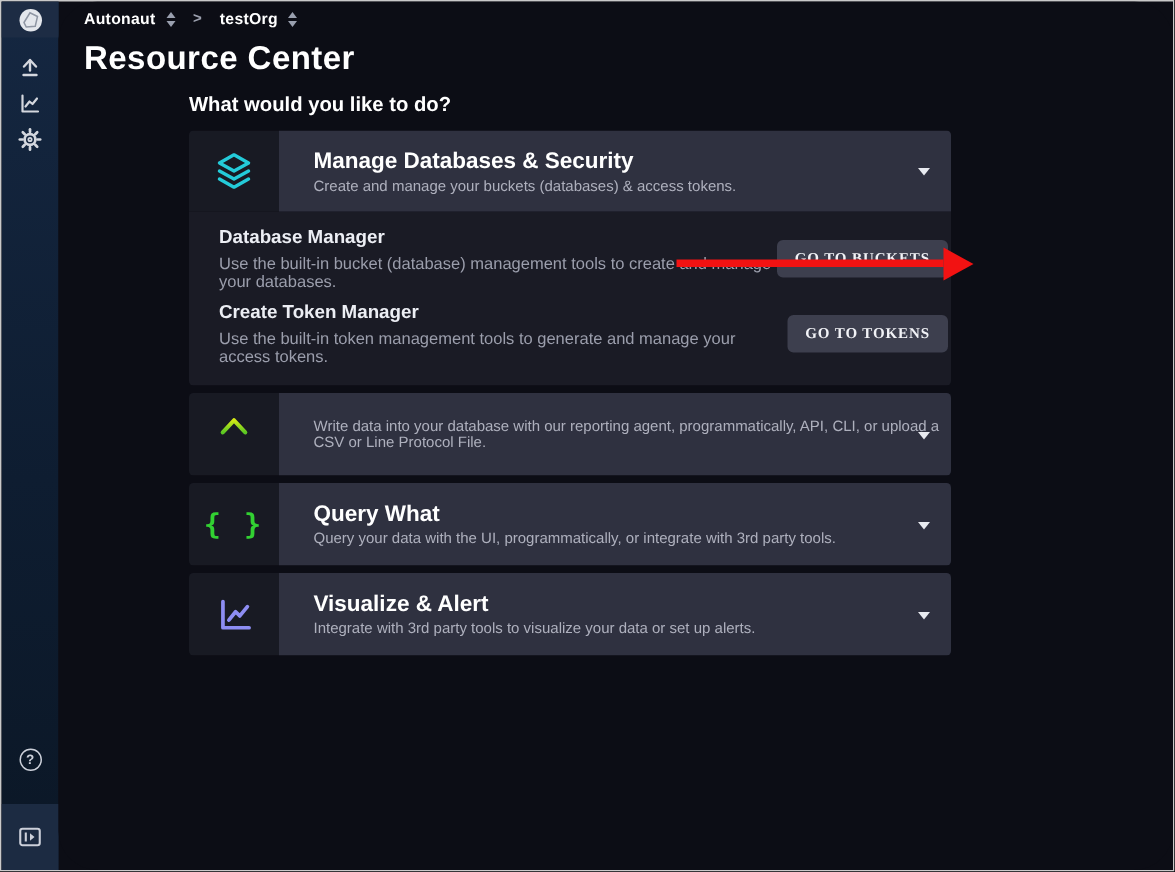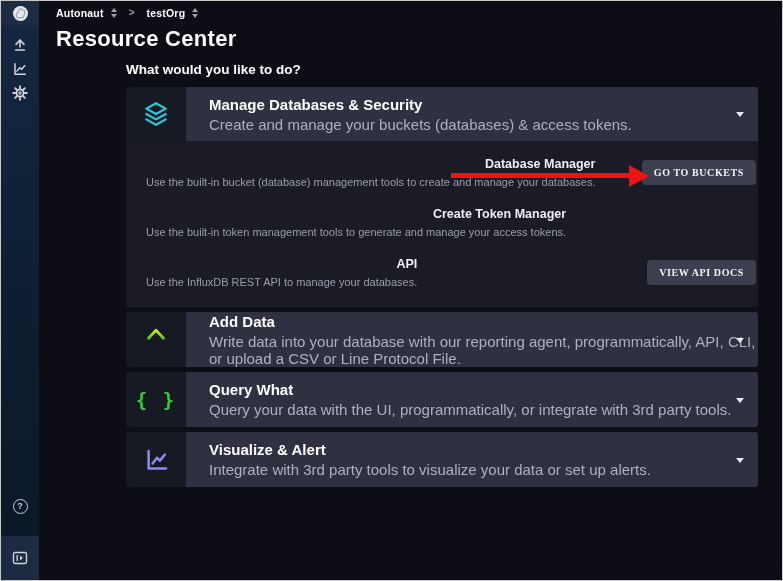--- a/index.html
+++ b/index.html
@@ -48,48 +48,48 @@
   .crumb { color:#ffffff; font-size:10.5px; font-weight:bold; letter-spacing:.2px; cursor:pointer; }
   .caret-sort { display:inline-flex; flex-direction:column; margin:0 12px 0 7px; cursor:pointer; }
   .caret-sort b { width:0; height:0; border-left:3.5px solid transparent; border-right:3.5px solid transparent; }
   .caret-up { border-bottom:4px solid #9aa0af; margin-bottom:2px; }
   .caret-dn { border-top:4px solid #9aa0af; }
   .crumb-sep { color:#9ca0ae; font-size:10px; font-weight:bold; margin-right:12px; }
   .page-title {
     margin:2px 0 0 17px; color:#ffffff;
     font-size:22px; font-weight:bold; letter-spacing:.3px;
   }
-  .content { margin:10px 0 0 87px; width:632px; }
+  .content { margin:10px 0 0 87px; width:508px; }
   .prompt { color:#ffffff; font-size:13.5px; font-weight:bold; margin-bottom:10px; }
   
   .panel { margin-bottom:5px; border-radius:3px; overflow:hidden; }
   .panel-header { display:flex; height:54px; cursor:pointer;justify-content:center; }
   .panel.small .panel-header { height:55px; }
   .icon-cell {
     width:60px; flex:0 0 60px; background:#181a23;
     display:flex; align-items:center; justify-content:center;
   }
   .head-body {
     flex:1; background:#2f3140; position:relative;
     display:flex; flex-direction:column; justify-content:center; padding-left:23px;
   }
   .head-title { color:#ffffff; font-size:15px; font-weight:bold; margin-bottom:3px; }
-  .head-desc { color:#aeb0bd; font-size:15px; }
+  .head-desc { color:#aeb0bd; font-size:10px; }
   .chevron {
     position:absolute; right:14px; top:50%; margin-top:-2px;
     width:0; height:0;
     border-left:4px solid transparent; border-right:4px solid transparent;
     border-top:5px solid #e8eaf0;
   }
   .expanded { background:#1a1b25; padding:6px 2px 10px 20px; }
   .exp-row {
     height:50px; display:flex; align-items:center; justify-content:space-between;
   }
   .row-text { display:flex; flex-direction:column; }
-  .row-title { color:#eceef4; font-size:12.5px; font-weight:bold; margin-bottom:5px;text-align:right; }
+  .row-title { color:#eceef4; font-size:12.5px; font-weight:bold; margin-bottom:5px; }
   .row-desc { color:#9b9eac; font-size:11px; }
   .btn {
     background:#3d3f4e; color:#f2f3f7; border:none; border-radius:4px;
     font-family:Liberation Serif, serif;
     font-size:10px; font-weight:bold; letter-spacing:.6px;
     padding:7px 12px; white-space:nowrap; cursor:pointer;
   }
   .braces {
     font-family:"DejaVu Sans Mono", monospace;
     font-size:19px; font-weight:bold; letter-spacing:2px;
@@ -202,29 +202,23 @@
               <span class="row-desc">Use the built-in bucket (database) management tools to create and manage your databases.</span>
             </div>
             <button class="btn">GO TO BUCKETS</button>
           </div>
 
           <div class="exp-row">
             <div class="row-text">
               <span class="row-title">Create Token Manager</span>
               <span class="row-desc">Use the built-in token management tools to generate and manage your access tokens.</span>
             </div>
-          </div>
-
-          <div class="exp-row">
-            <div class="row-text">
-              <span class="row-title">API</span>
-              <span class="row-desc">Use the InfluxDB REST API to manage your databases.</span>
-            </div>
-            <button class="btn">VIEW API DOCS</button>
-          </div>
+            <button class="btn">GO TO TOKENS</button>
+          </div>
+
 
 
         </div>
       </div>
 
       <div class="panel small">
         <div class="panel-header">
           <div class="icon-cell">
             <svg width="30" height="30" viewBox="0 0 26 26" fill="none" stroke-linecap="round" stroke-linejoin="round">
               <defs>
@@ -234,21 +228,20 @@
                 </linearGradient>
               </defs>
               <g stroke="url(#limeGrad)" stroke-width="2.4">
                 <path d="M6.5 11.5 L13 4.5 L19.5 11.5"></path>
                 <path d="M13 5 V16"></path>
                 <path d="M6.5 20.5 H19.5"></path>
               </g>
             </svg>
           </div>
           <div class="head-body">
-            <div class="head-title">Add Data</div>
             <div class="head-desc">Write data into your database with our reporting agent, programmatically, API, CLI, or upload a CSV or Line Protocol File.</div>
             <span class="chevron"></span>
           </div>
         </div>
       </div>
 
       <div class="panel small">
         <div class="panel-header">
           <div class="icon-cell">
             <span class="braces" style="color:#32D132">{ }</span>

